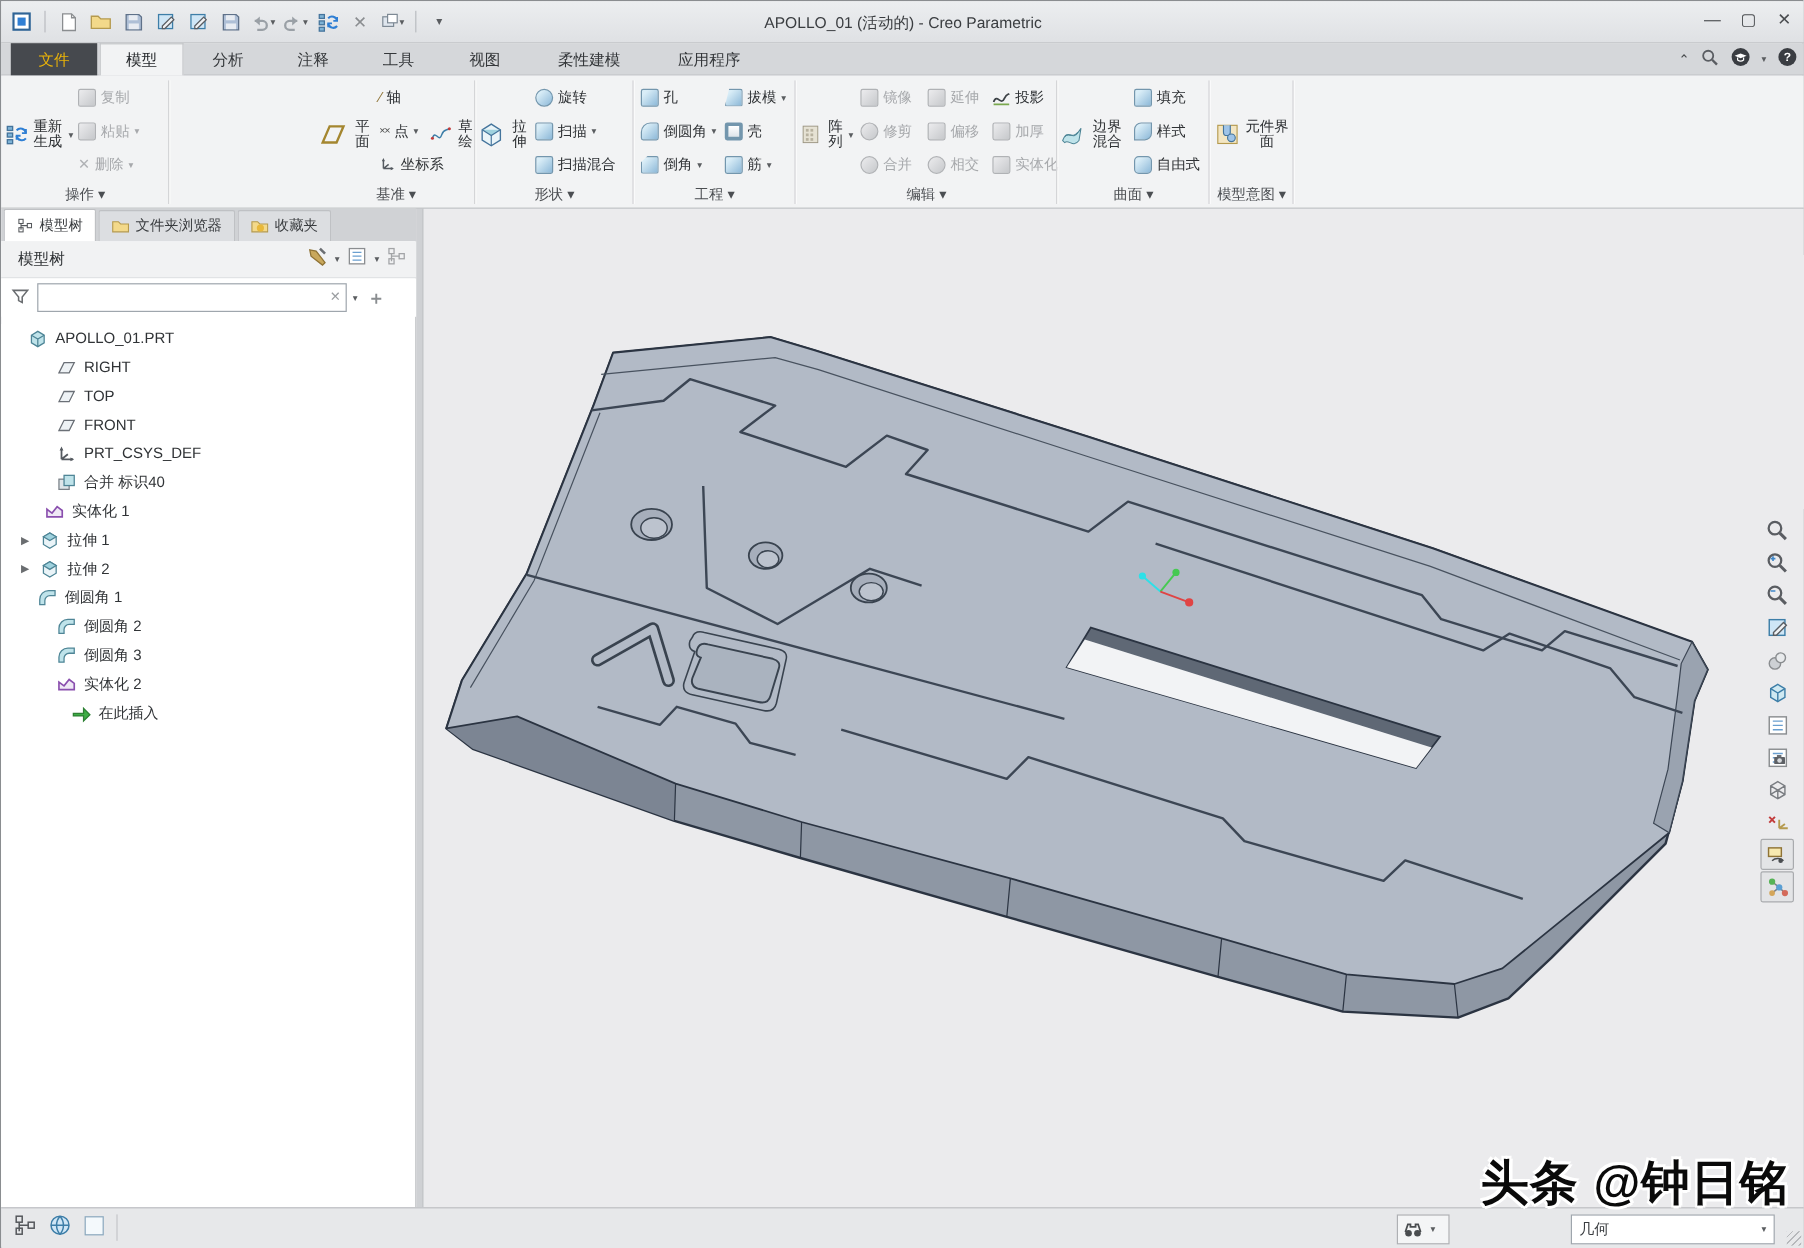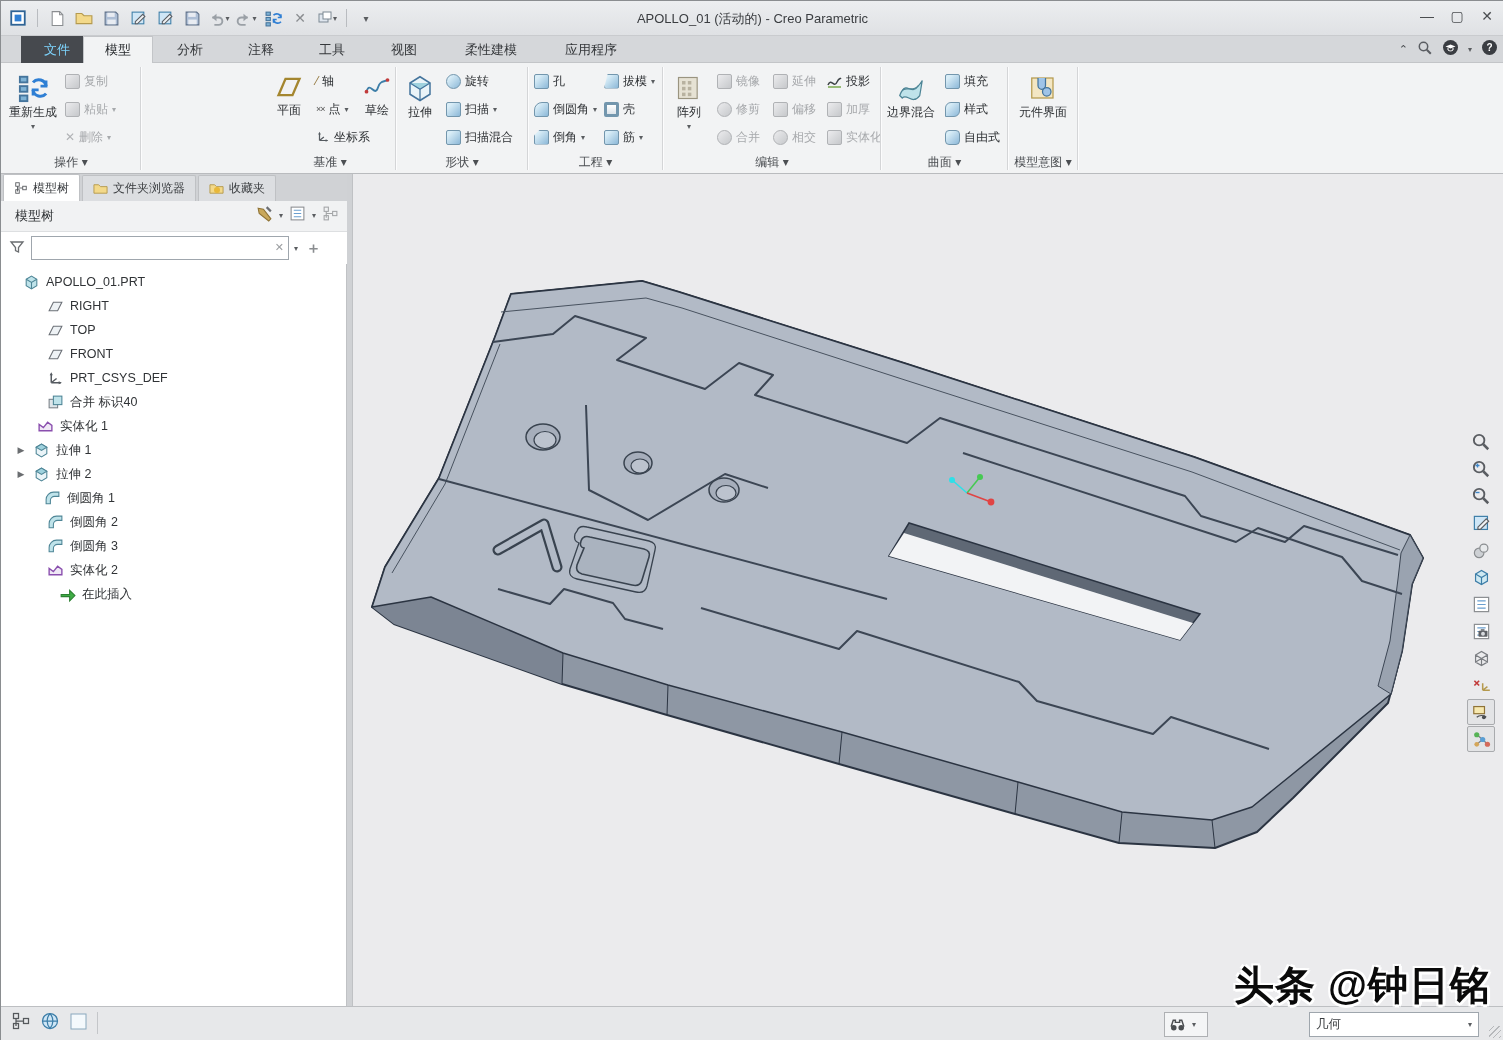--- a/index.html
+++ b/index.html
@@ -17,30 +17,30 @@
   .qsep { width:1px; height:18px; background:#b9bcc0; margin:0 3px; }
   #title-text { left:0; top:0; width:1503px; height:35px; display:flex; align-items:center; justify-content:center;
     font-size:13px; color:#3a3d40; pointer-events:none; }
   .wctl { position:absolute; top:0; width:30px; height:30px; display:flex; align-items:center; justify-content:center;
     font-size:14px; color:#4a4d50; }
 
   
   #tabrow { left:0; top:35px; width:1503px; height:27px; background:#d5d7da; border-bottom:1px solid #c3c5c8; }
   .rtab { position:absolute; top:0; height:27px; display:flex; align-items:center; justify-content:center;
     font-size:13px; color:#34373a; padding:0 16px; }
-  .rtab.file { background:#46494e; color:#7dd3fc;margin-left:12px; }
+  .rtab.file { background:#46494e; color:#eab308; }
   .rtab.active { background:#f2f3f4; border:1px solid #c3c5c8; border-bottom:none; color:#1f2225; }
   .tabtools { position:absolute; right:6px; top:3px; display:flex; gap:9px; align-items:center; }
 
   
   #ribbon { left:0; top:62px; width:1503px; height:111px; background:#f2f3f4; border-bottom:1px solid #b9bbbe; }
   .rgroup { position:absolute; top:0; height:111px; }
   .rgsep { position:absolute; top:4px; width:1px; height:103px; background:#d4d5d7; box-shadow:1px 0 0 #fcfcfd; }
   .rglabel { position:absolute; bottom:3px; left:0; width:100%; text-align:center; color:#4b4e52; font-size:12px; }
-  .rbig { position:absolute; top:4px; width:56px; height:84px; display:flex; flex-direction:column; align-items:center;
+  .rbig { position:absolute; top:4px; width:56px; height:84px; display:flex; flex-direction:row; align-items:center;
     justify-content:flex-start; gap:3px; padding-top:6px; border-radius:2px; }
   .rbig .lbl { font-size:12px; color:#2e3134; text-align:center; line-height:13px; }
   .rsmall { position:absolute; height:24px; display:flex; align-items:center; gap:4px; font-size:12px; color:#2e3134; white-space:nowrap; }
   .rsmall.dis, .rsmall.dis .dd { color:#a7a9ac; }
   .dd { font-size:8px; color:#5a5d60; }
   .fic { display:inline-block; width:15px; height:15px; border-radius:2px;
     background:linear-gradient(135deg,#d9edf7 20%,#8cb8d8); border:1px solid #7396ad; }
   .fic.dis { background:linear-gradient(135deg,#ececee,#c6c8cb); border-color:#b0b2b5; }
   .fic.gold { background:linear-gradient(135deg,#faf0cf,#ddbe70); border-color:#b59c58; }
   .fic.page { background:linear-gradient(#ffffff,#dde4ea); border-color:#9aa5ad; }
@@ -666,21 +666,21 @@
           </svg>
           <span>拉伸 1</span>
         </div>
       <div class="trow" style="padding-left:14px">
           <span class="exp">▶</span>
           <svg class="ti" style="margin-left:6px">
             <use href="#s-extrude"></use>
           </svg>
           <span>拉伸 2</span>
         </div>
-      <div class="trow" style="padding-left:31px">
+      <div class="trow" style="padding-left:18px">
           <span class="exp"></span>
           <svg class="ti">
             <use href="#s-round"></use>
           </svg>
           <span>倒圆角 1</span>
         </div>
       <div class="trow" style="padding-left:34px">
           <span class="exp"></span>
           <svg class="ti">
             <use href="#s-round"></use>

